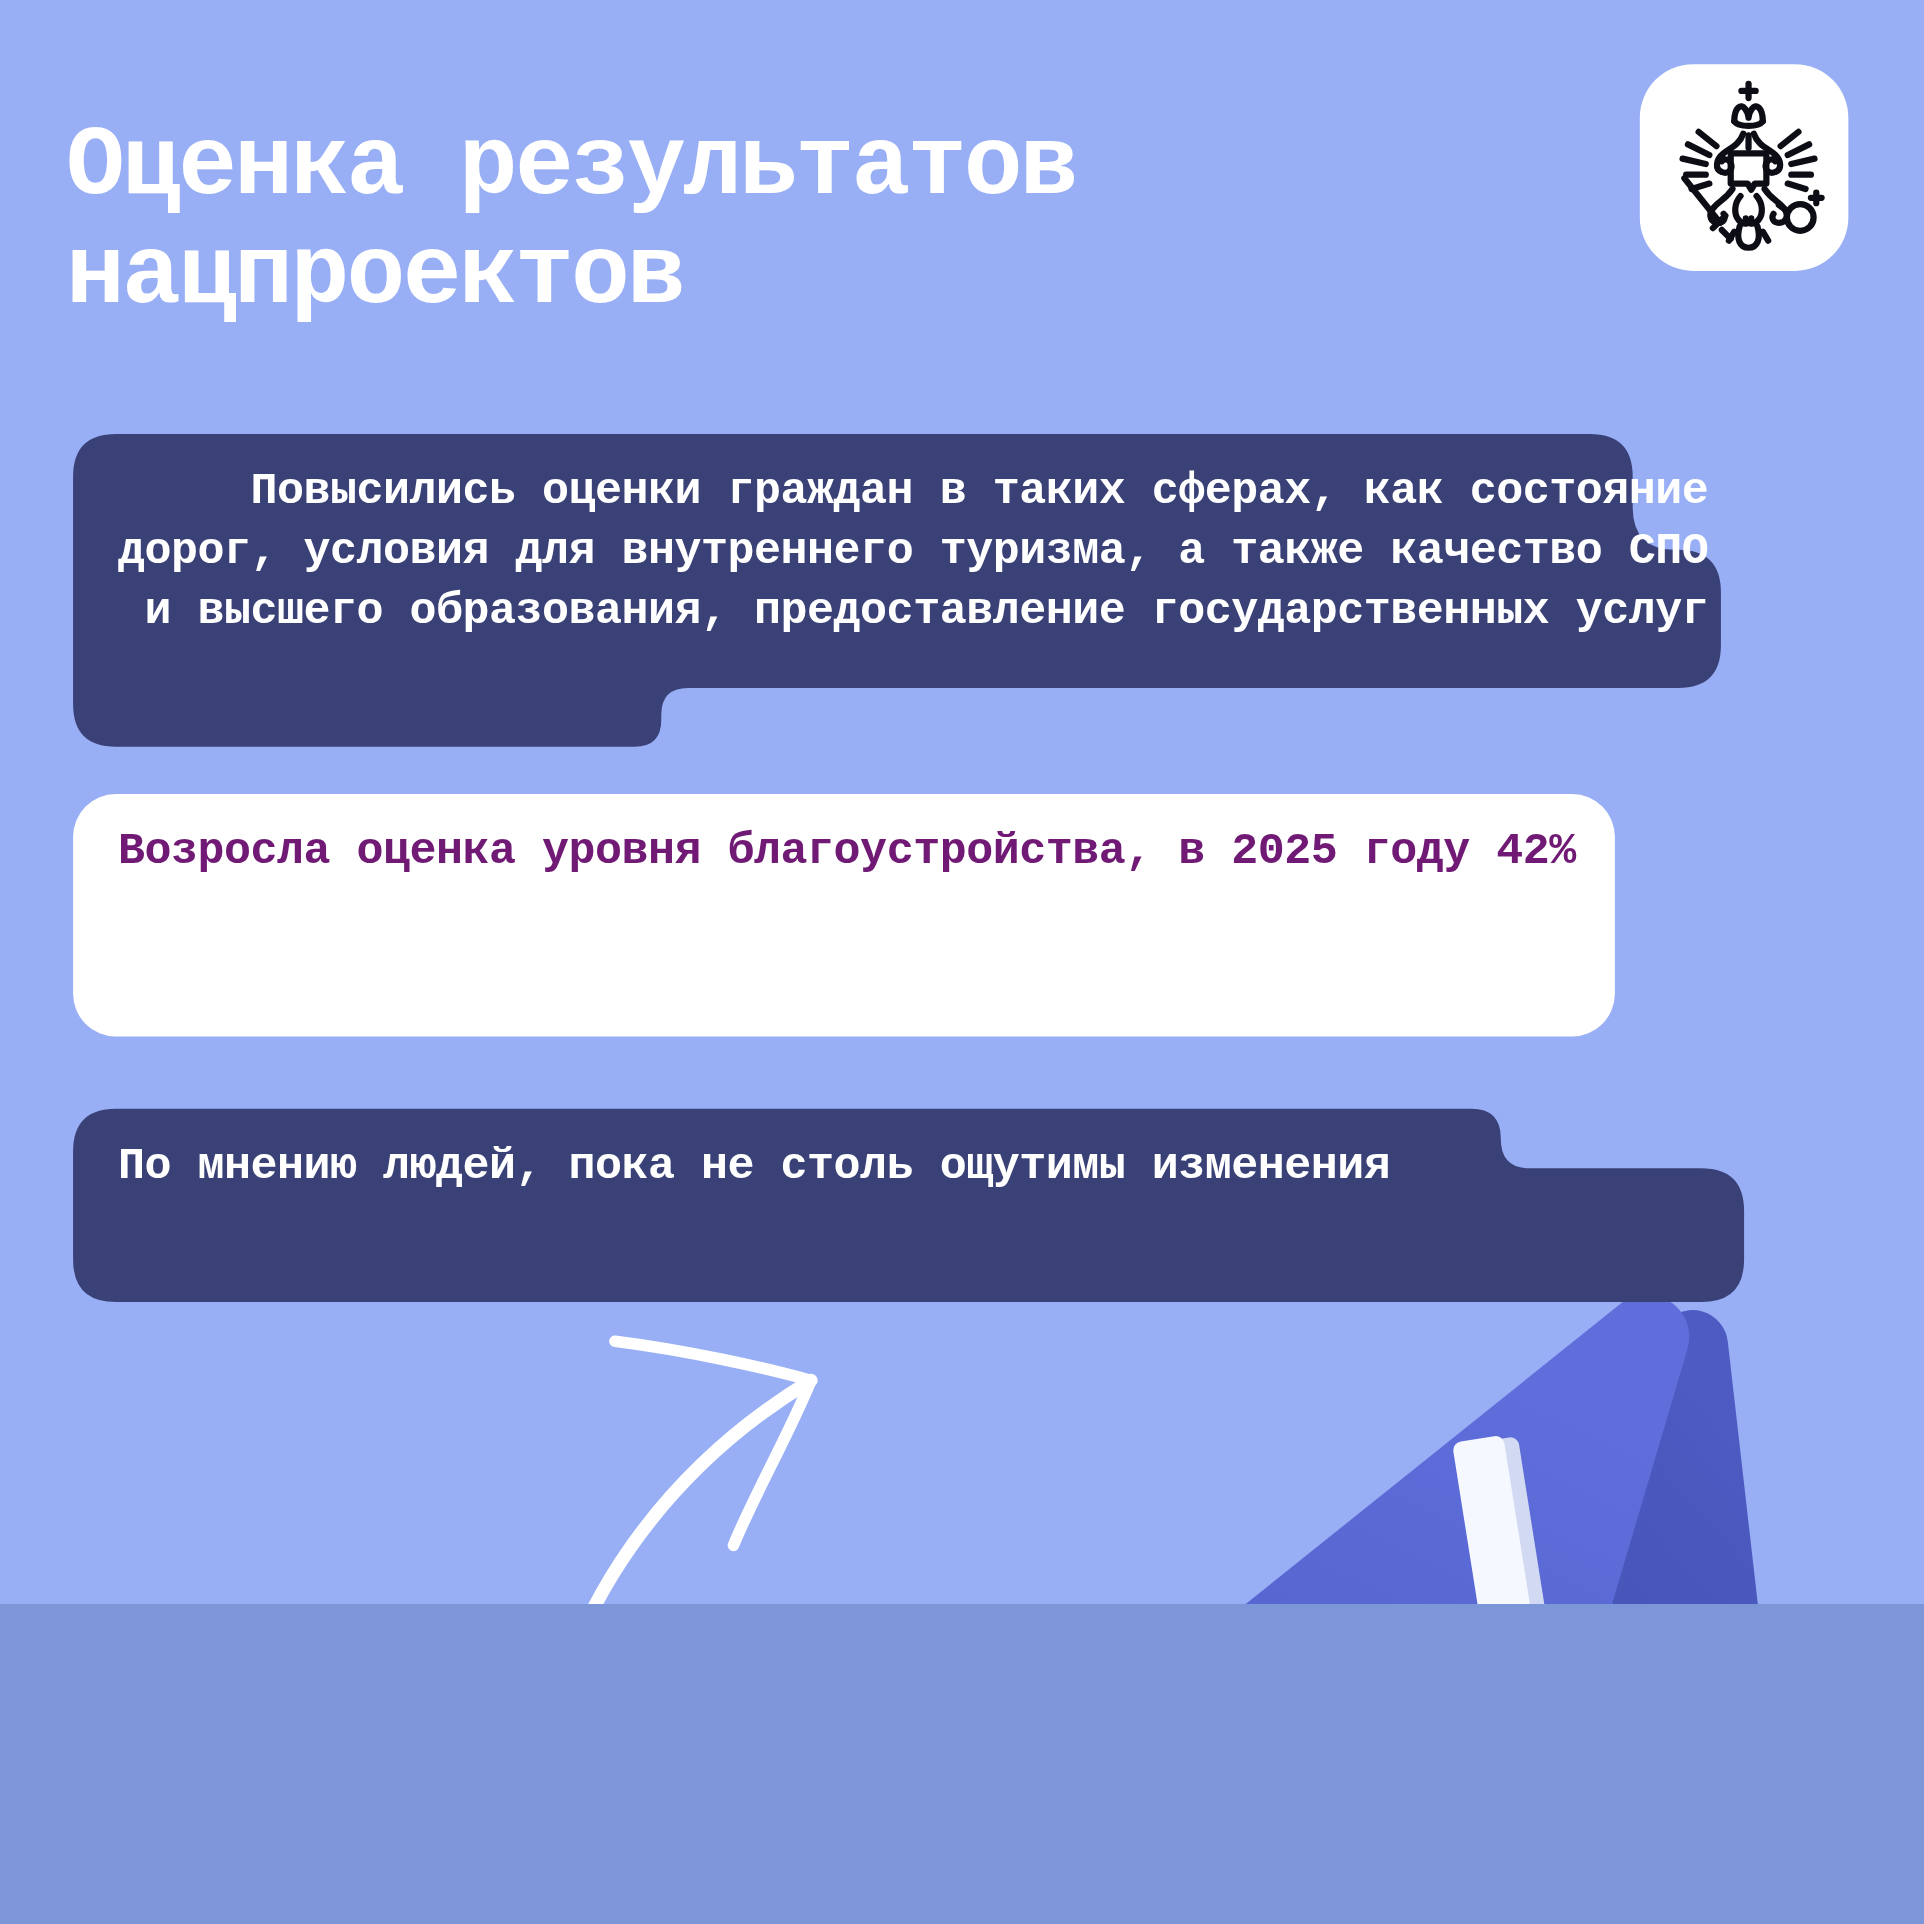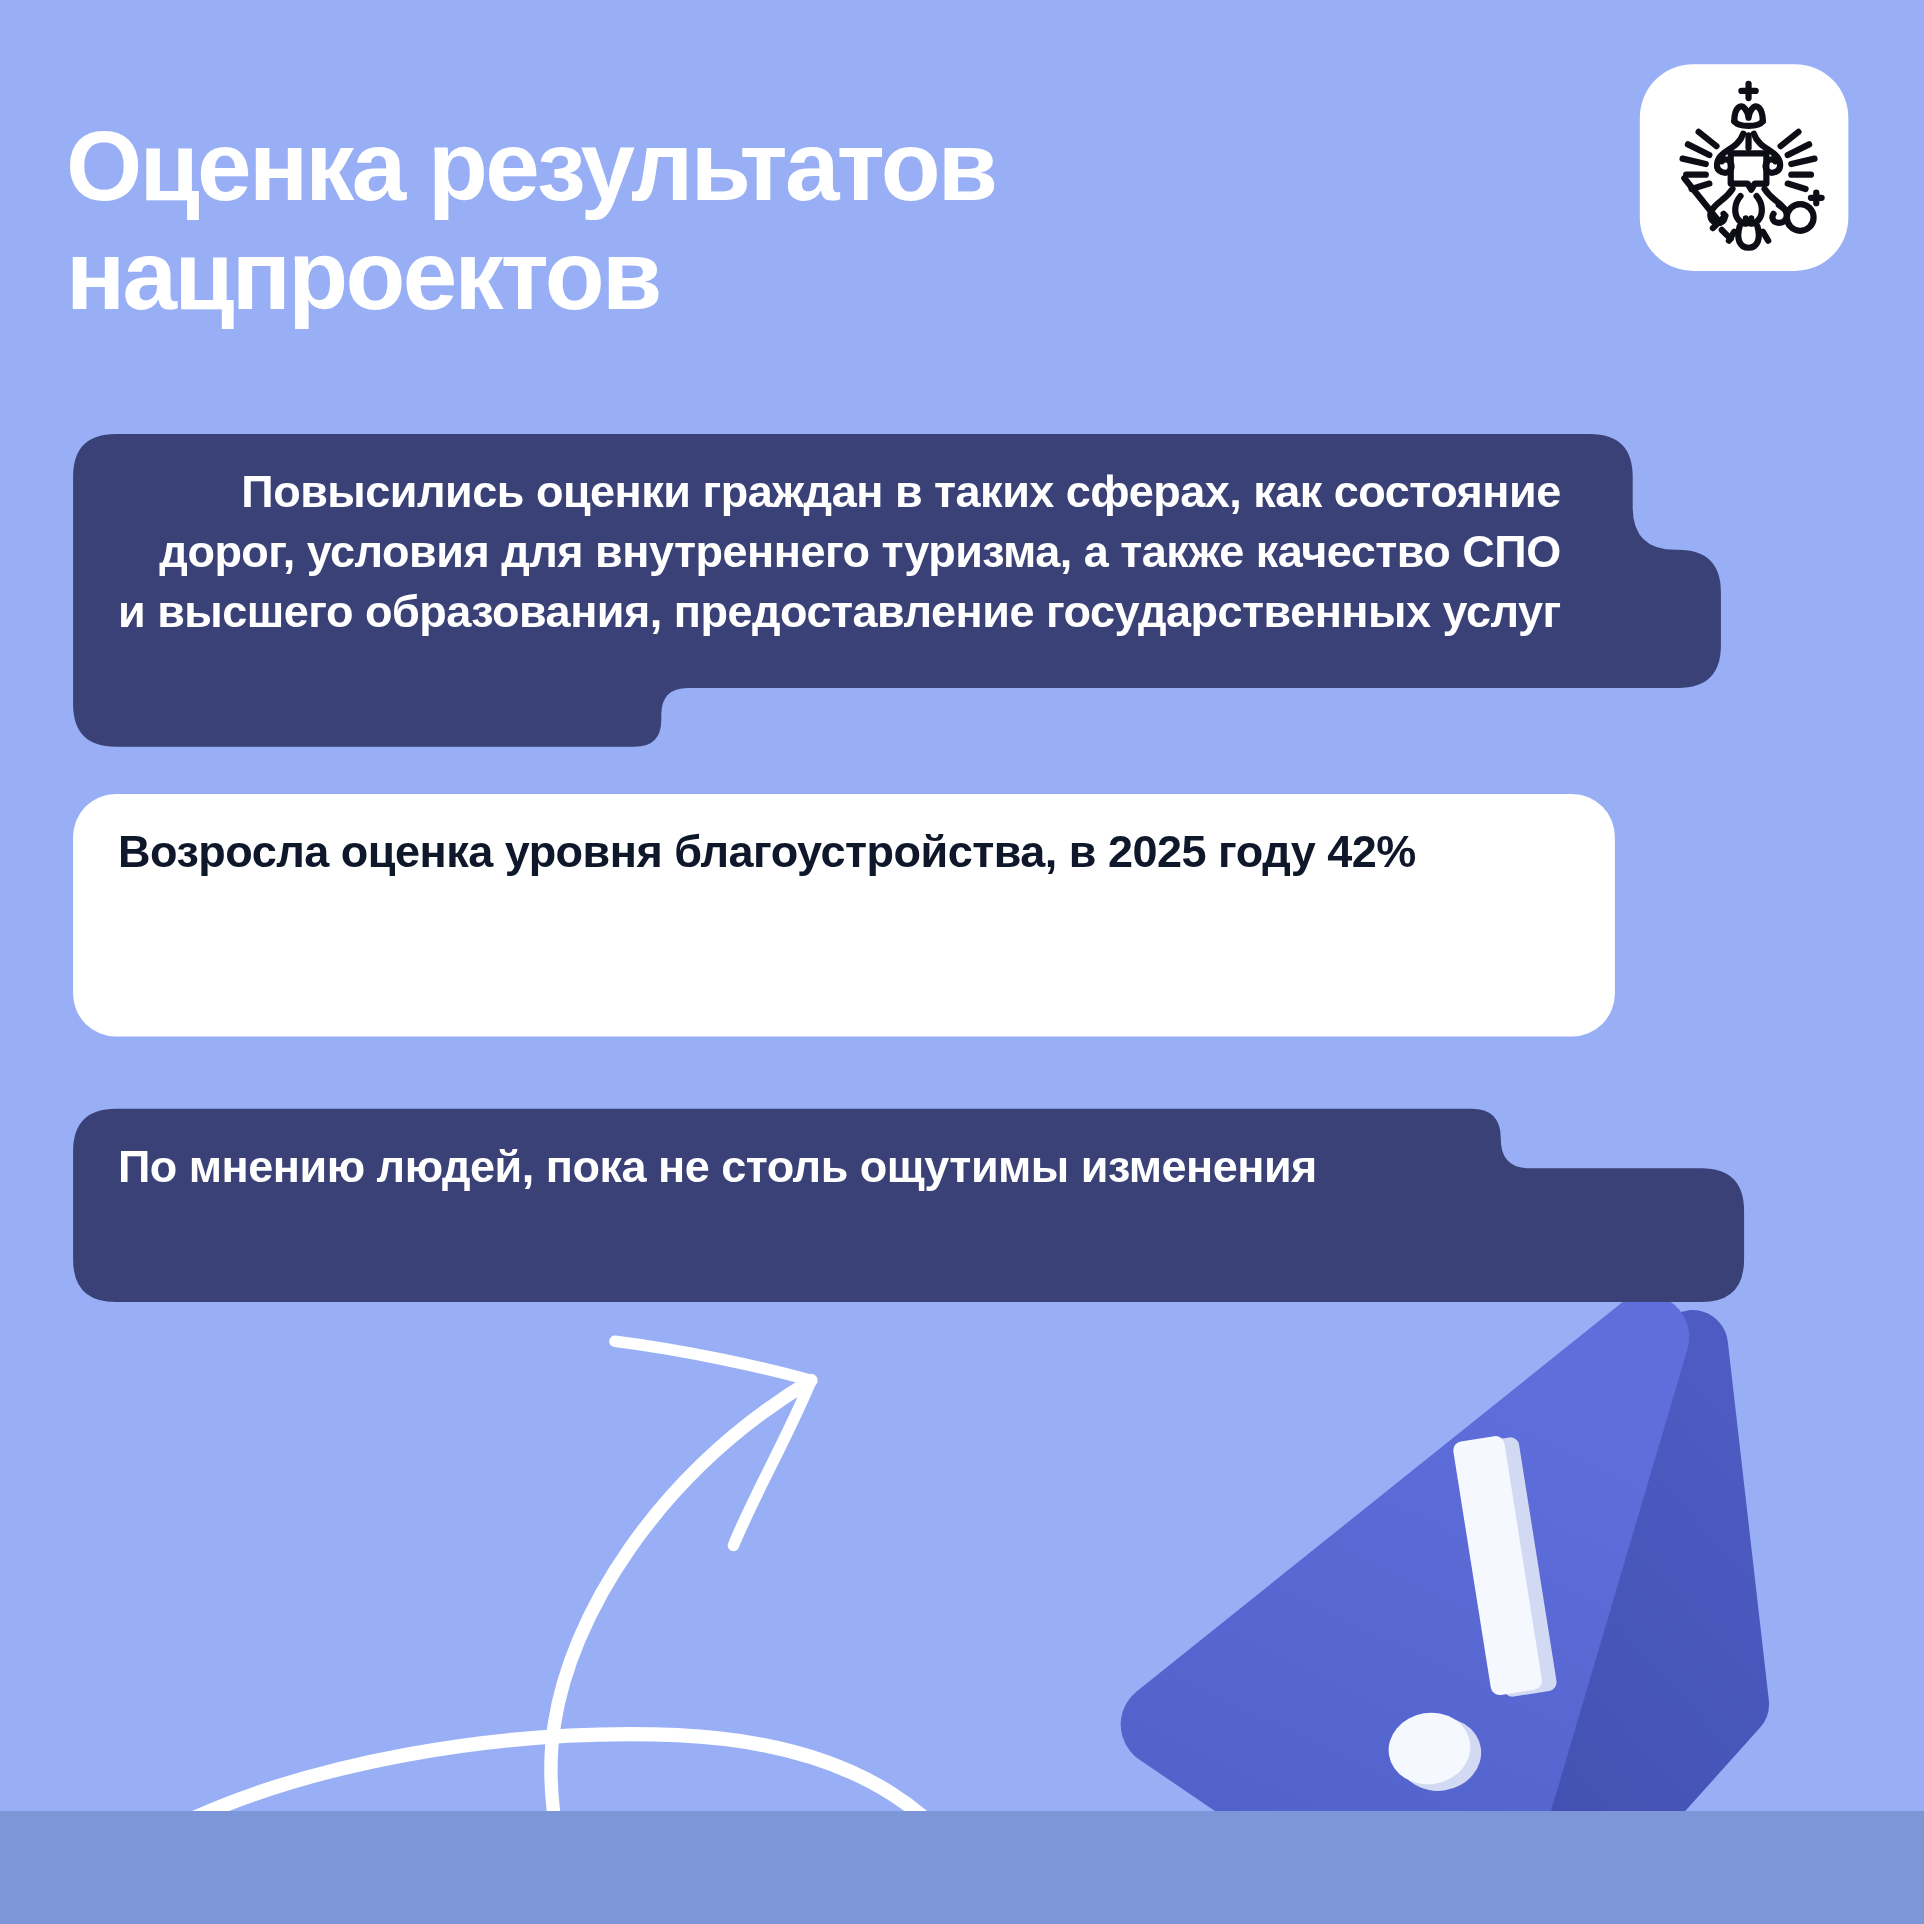--- a/index.html
+++ b/index.html
@@ -1,37 +1,37 @@
 <!DOCTYPE html>
 <html style="font-size:14.3px"><head>
 <meta charset="utf-8">
 <style>
   html,body{margin:0;padding:0;background:#7d96d8;}
   .canvas{
     position:relative;
-    width:1925px;height:1811px;
+    width:1925px;height:1604px;
     background:#98AFF6;
     overflow:hidden;
-    font-family:Liberation Sans, sans-serif;
+    font-family:Liberation Mono, monospace;
   }
   .bg-svg{position:absolute;left:0;top:0;width:1925px;height:1925px;}
   .page-title{
     position:absolute;left:66px;top:112px;
     color:#FFFFFF;font-weight:700;
     font-size:98px;line-height:109px;letter-spacing:-2.7px;
     white-space:nowrap;
   }
   .card-text{
     position:absolute;left:118px;
     font-weight:700;font-size:45px;line-height:60px;letter-spacing:-0.5px;
     white-space:nowrap;
   }
   .card-text span{display:block;}
   .text-on-dark{color:#FFFFFF;}
-  .text-on-light{color:#0f172a;}
+  .text-on-light{color:#701a75;}
   .t1{top:462px;text-align:right;}
   .t2{top:822px;}
   .t3{top:1137px;text-align:right;}
 </style>
 </head>
 <body>
 
 <div class="canvas">
 
   <svg class="bg-svg" viewBox="0 0 2160 2160" aria-hidden="true">

